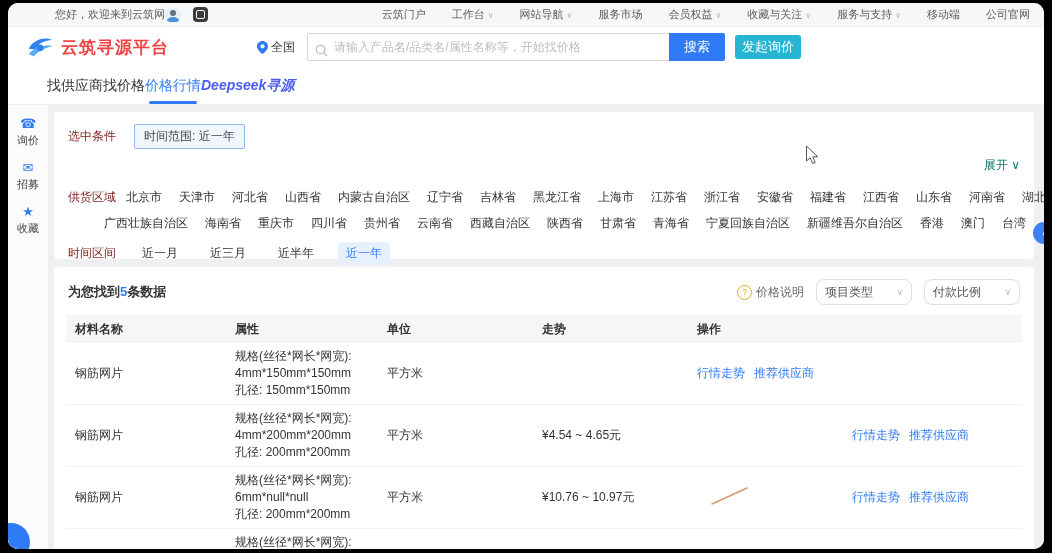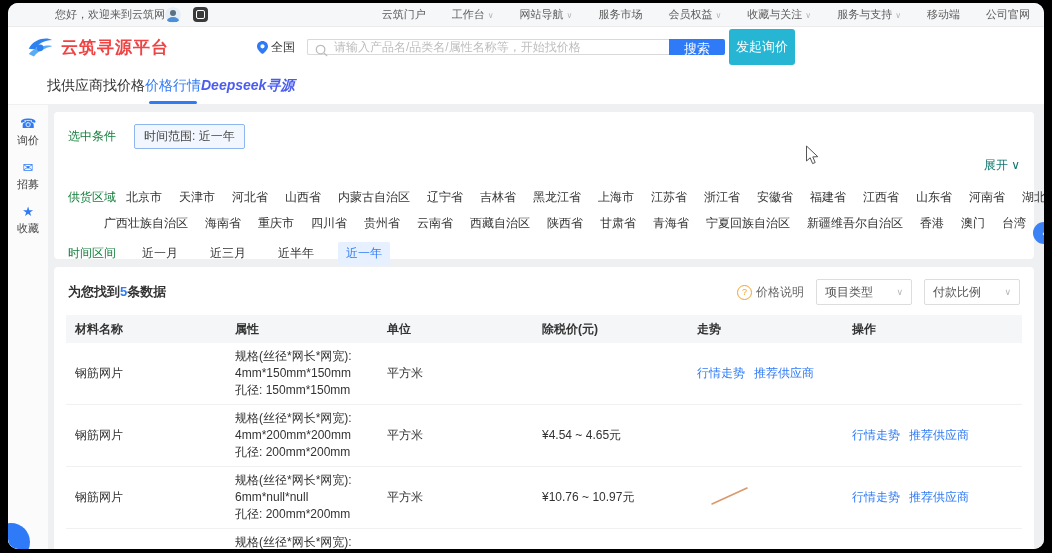--- a/index.html
+++ b/index.html
@@ -14,47 +14,47 @@
   .appbox i{display:block;width:7px;height:7px;border:1.5px solid #fff;border-radius:2px;}
   .top-links{margin-left:auto;display:flex;gap:26px;align-items:center;}
   .top-link{cursor:pointer;white-space:nowrap;}
   .tcaret{font-size:8px;color:#b5b5b5;margin-left:3px;}
   
   .header{height:40px;background:#fff;display:flex;align-items:center;padding:0 14px 0 18px;box-sizing:border-box;}
   .logo{display:flex;align-items:center;gap:7px;}
   .logo-title{font-size:17px;font-weight:700;color:#ef4444;letter-spacing:1px;}
   .loc{display:flex;align-items:center;gap:3px;font-size:12px;color:#333;margin-left:88px;}
   .searchwrap{display:flex;align-items:center;margin-left:12px;}
-  .searchbox{display:flex;width:418px;height:16px;}
+  .searchbox{display:flex;width:418px;height:28px;}
   .searchbox input{flex:1;border:1px solid #d9d9d9;border-right:none;border-radius:2px 0 0 2px;outline:none;
     font-size:12px;padding:0 8px 0 26px;color:#333;font-family:inherit;}
   .searchbox input::placeholder{color:#bdbdbd;}
   .mag{position:absolute;margin:7px 0 0 8px;}
   .btn-search{width:56px;background:#2f7bf7;color:#fff;border:none;font-size:13px;border-radius:0 2px 2px 0;cursor:pointer;font-family:inherit;}
-  .btn-rfq{margin-left:4px;width:66px;height:36px;background:#27b5d4;color:#fff;border:none;font-size:13px;border-radius:3px;cursor:pointer;font-family:inherit;}
+  .btn-rfq{margin-left:10px;width:66px;height:24px;background:#27b5d4;color:#fff;border:none;font-size:13px;border-radius:3px;cursor:pointer;font-family:inherit;}
   
   .tabbar{height:37px;background:#fff;border-bottom:1px solid #f0f0f0;display:flex;align-items:stretch;
     padding-left:39px;box-shadow:0 1px 2px rgba(0,0,0,.04);}
   .tab{display:flex;align-items:center;font-size:14px;font-weight:500;color:#333;cursor:pointer;position:relative;}
   .tab.active{color:#2f7bf7;}
   .tab.active::after{content:"";position:absolute;left:4px;right:4px;bottom:0;height:3px;background:#2f7bf7;border-radius:2px;}
   .tab.deepseek{font-style:italic;font-weight:700;color:#4a5cf0;}
   
   .bodywrap{position:absolute;top:102px;left:0;right:0;bottom:0;background:#eef0f2;}
   .sidebar{position:absolute;left:0;top:0;bottom:0;width:40px;background:#fbfbfc;display:flex;flex-direction:column;
     align-items:center;padding-top:12px;gap:13px;}
   .side-item{display:flex;flex-direction:column;align-items:center;gap:2px;cursor:pointer;}
   .side-item .ic{font-size:13px;color:#2f7bf7;line-height:14px;}
   .side-item .lb{font-size:11px;color:#444;}
   .content{position:absolute;left:46px;top:7px;right:10px;bottom:0;}
   .card{background:#fff;border-radius:4px;}
   
   .filter-card{padding:12px 14px 10px;box-sizing:border-box;height:147px;}
   .frow{display:flex;align-items:center;}
-  .flabel{font-size:12px;color:#15803d;width:58px;flex:none;}
+  .flabel{font-size:12px;color:#7f1d1d;width:58px;flex:none;}
   .ftag{font-size:12px;color:#444;border:1px solid #8fb6ef;background:#f2f7ff;border-radius:2px;
     padding:3px 9px;margin-left:8px;cursor:pointer;}
   .expand-row{display:flex;justify-content:flex-end;align-items:center;height:24px;margin-top:4px;}
   .linkblue{font-size:12px;color:#0f766e;cursor:pointer;white-space:nowrap;}
   .regions{display:flex;flex-wrap:nowrap;gap:17px;font-size:12px;color:#333;align-items:center;}
   .region{cursor:pointer;white-space:nowrap;}
   .regions-row1{margin-top:12px;}
   .regions-row2{margin-top:9px;padding-left:36px;}
   .time-row{margin-top:10px;}
   .chips{display:flex;gap:16px;font-size:12px;margin-left:8px;}
@@ -63,21 +63,21 @@
   
   .results-card{margin-top:8px;min-height:310px;padding:0 12px;box-sizing:border-box;}
   .res-head{display:flex;align-items:center;padding:12px 2px 10px;gap:27px;}
   .summary{font-size:13px;font-weight:700;color:#333;}
   .summary .count{color:#2f7bf7;}
   .res-right{margin-left:auto;display:flex;align-items:center;gap:12px;}
   .pricenote{display:flex;align-items:center;gap:4px;font-size:12px;color:#666;cursor:pointer;}
   .qmark{display:inline-flex;width:13px;height:13px;border-radius:50%;border:1px solid #f0a330;color:#f0a330;
     font-size:9px;align-items:center;justify-content:center;}
   .selectbox{display:flex;align-items:center;justify-content:space-between;width:96px;height:26px;border:1px solid #ddd;
-    border-radius:2px;font-size:12px;color:#555;padding:0 8px;box-sizing:border-box;cursor:pointer;background:#fff;}
+    border-radius:8px;font-size:12px;color:#555;padding:0 8px;box-sizing:border-box;cursor:pointer;background:#fff;}
   .scaret{font-size:9px;color:#b5b5b5;}
   
   .thead{display:flex;background:#f5f6f8;height:28px;align-items:center;font-size:12px;font-weight:700;color:#333;}
   .th,.td{box-sizing:border-box;padding-left:9px;}
   .c-name{width:160px;flex:none;}
   .c-attr{width:152px;flex:none;}
   .c-unit{width:155px;flex:none;}
   .c-price{width:155px;flex:none;}
   .c-trend{width:155px;flex:none;}
   .c-action{flex:1;}
@@ -250,21 +250,20 @@
               <span>付款比例</span>
                 <span class="scaret">∨</span>
             </div>
           </div>
         </div>
 
         <div class="thead">
           <div class="th c-name">材料名称</div>
           <div class="th c-attr">属性</div>
           <div class="th c-unit">单位</div>
-          <div class="th c-price">除税价(元)</div>
           <div class="th c-trend">走势</div>
           <div class="th c-action">操作</div>
         </div>
 
         <div class="trow">
           <div class="td c-name">钢筋网片</div>
           <div class="td c-attr">
             <div>规格(丝径*网长*网宽):</div>
             <div>4mm*150mm*150mm</div>
             <div>孔径: 150mm*150mm</div>

